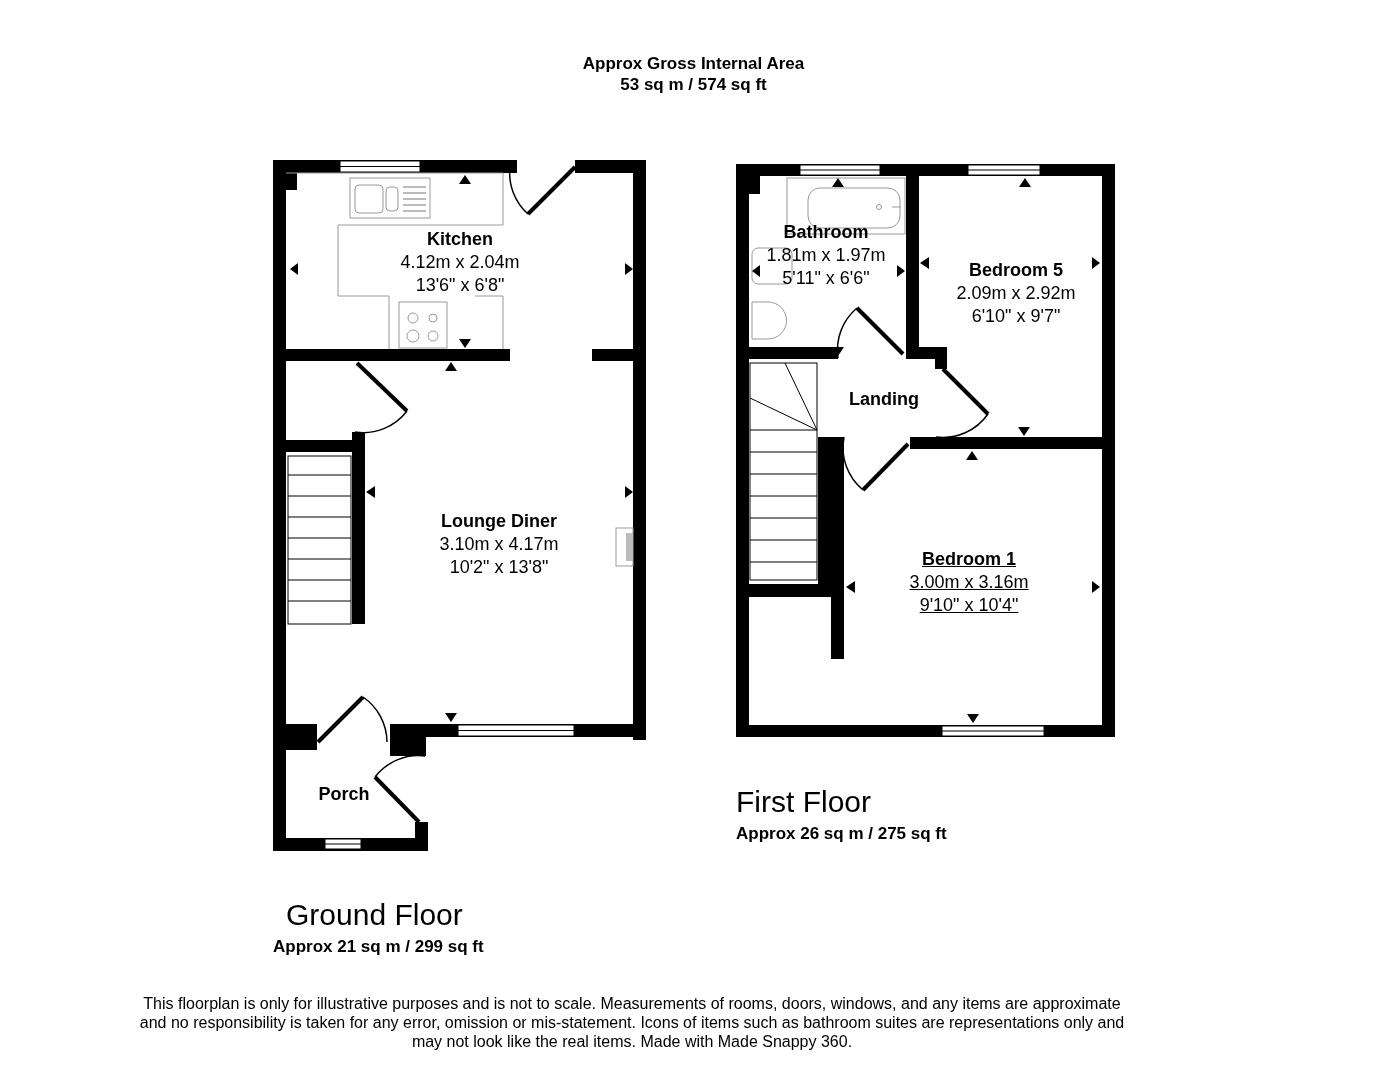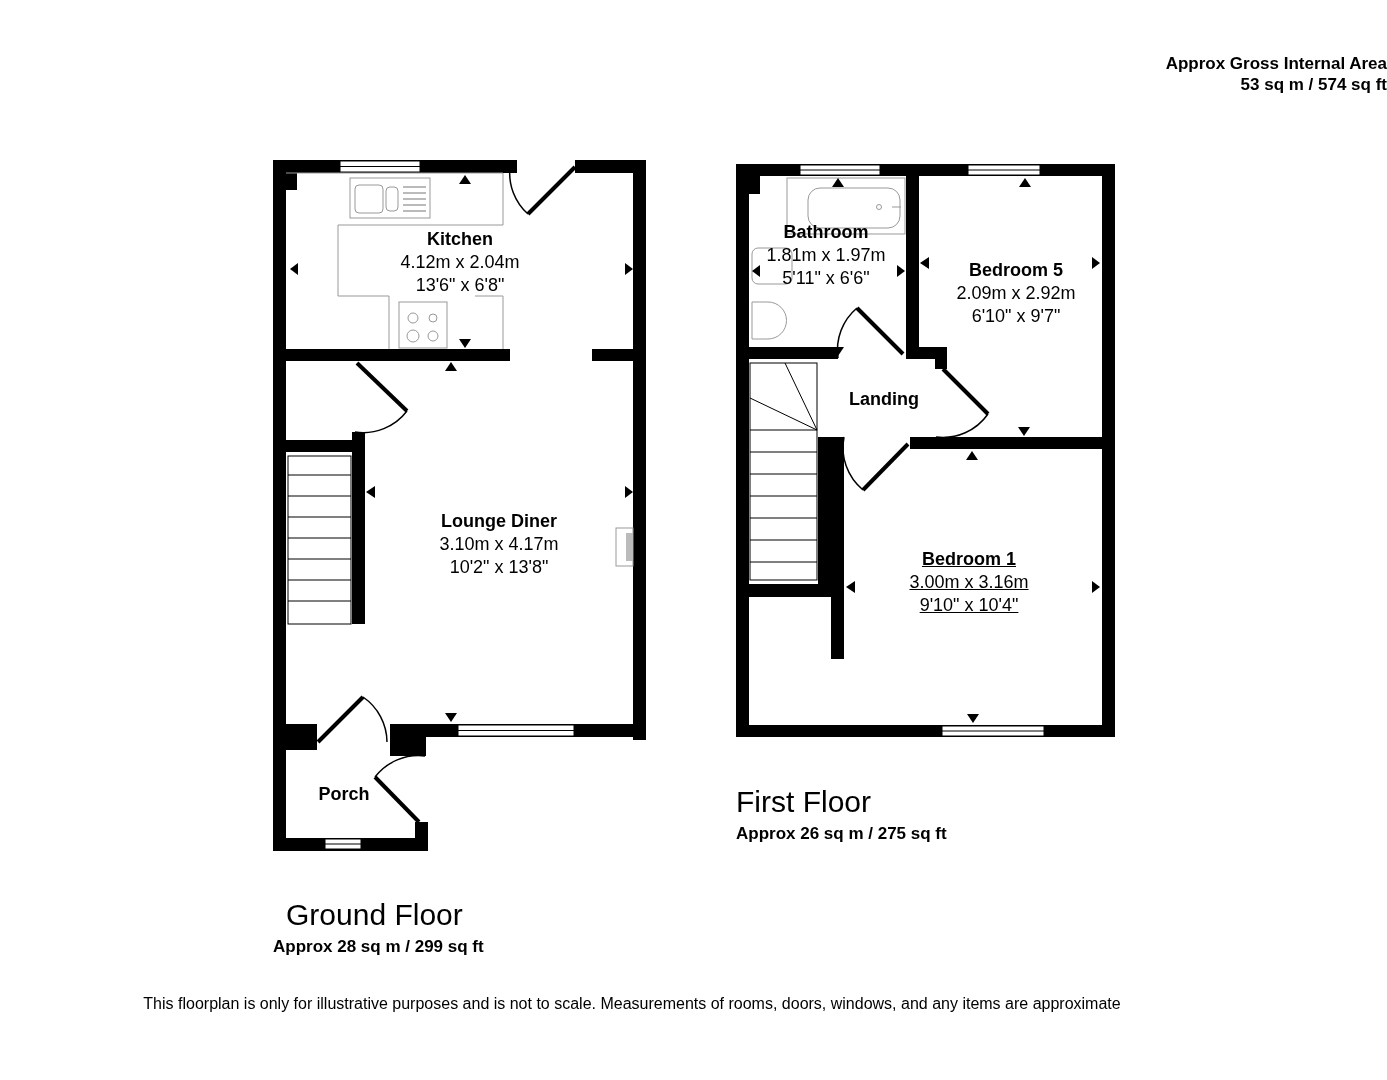--- a/index.html
+++ b/index.html
@@ -1,18 +1,18 @@
 <!DOCTYPE html>
 <html><head>
 <meta charset="utf-8">
 <style>
   html, body { margin: 0; padding: 0; background: #ffffff; }
   body { width: 1387px; height: 1080px; position: relative; overflow: hidden; font-family: "Liberation Sans", sans-serif; color: #000; }
   .abs { position: absolute; }
-  .title { left: 0; width: 1387px; text-align: right; font-weight: bold; font-size: 17px; line-height: 21px; }
+  .title { left: 0; width: 1387px; text-align: center; font-weight: bold; font-size: 17px; line-height: 21px; }
   .plan { position: absolute; left: 0; top: 0; }
   .room-label { position: absolute; text-align: center; transform: translateX(-50%); white-space: nowrap; }
   .room-name { font-weight: bold; font-size: 18px; line-height: 23px; }
   .room-dim { font-size: 18px; line-height: 23px; }
   .floor-name { font-size: 30px; line-height: 30px; }
   .floor-area { font-weight: bold; font-size: 17px; line-height: 22px; }
   .disclaimer { left: 0; width: 1264px; top: 994px; text-align: center; font-size: 16px; line-height: 19px; }
   .disclaimer div { white-space: nowrap; }
 </style>
 </head>
@@ -217,17 +217,19 @@
 </div>
 <div class="room-label" style="left:969px; top:548px;text-decoration:underline;">
   <div class="room-name">Bedroom 1</div>
   <div class="room-dim">3.00m x 3.16m</div>
   <div class="room-dim">9'10" x 10'4"</div>
 </div>
 
 <div class="abs floor-name" style="left:736px; top:787px;">First Floor</div>
 <div class="abs floor-area" style="left:736px; top:823px;">Approx 26 sq m / 275 sq ft</div>
 <div class="abs floor-name" style="left:286px; top:900px;">Ground Floor</div>
-<div class="abs floor-area" style="left:273px; top:936px;">Approx 28 sq m / 299 sq ft</div>
+<div class="abs floor-area" style="left:273px; top:936px;">Approx 21 sq m / 299 sq ft</div>
 
 <div class="abs disclaimer">
   <div>This floorplan is only for illustrative purposes and is not to scale. Measurements of rooms, doors, windows, and any items are approximate</div>
+  <div>and no responsibility is taken for any error, omission or mis-statement. Icons of items such as bathroom suites are representations only and</div>
+  <div>may not look like the real items. Made with Made Snappy 360.</div>
 </div>
 
 </body></html>

